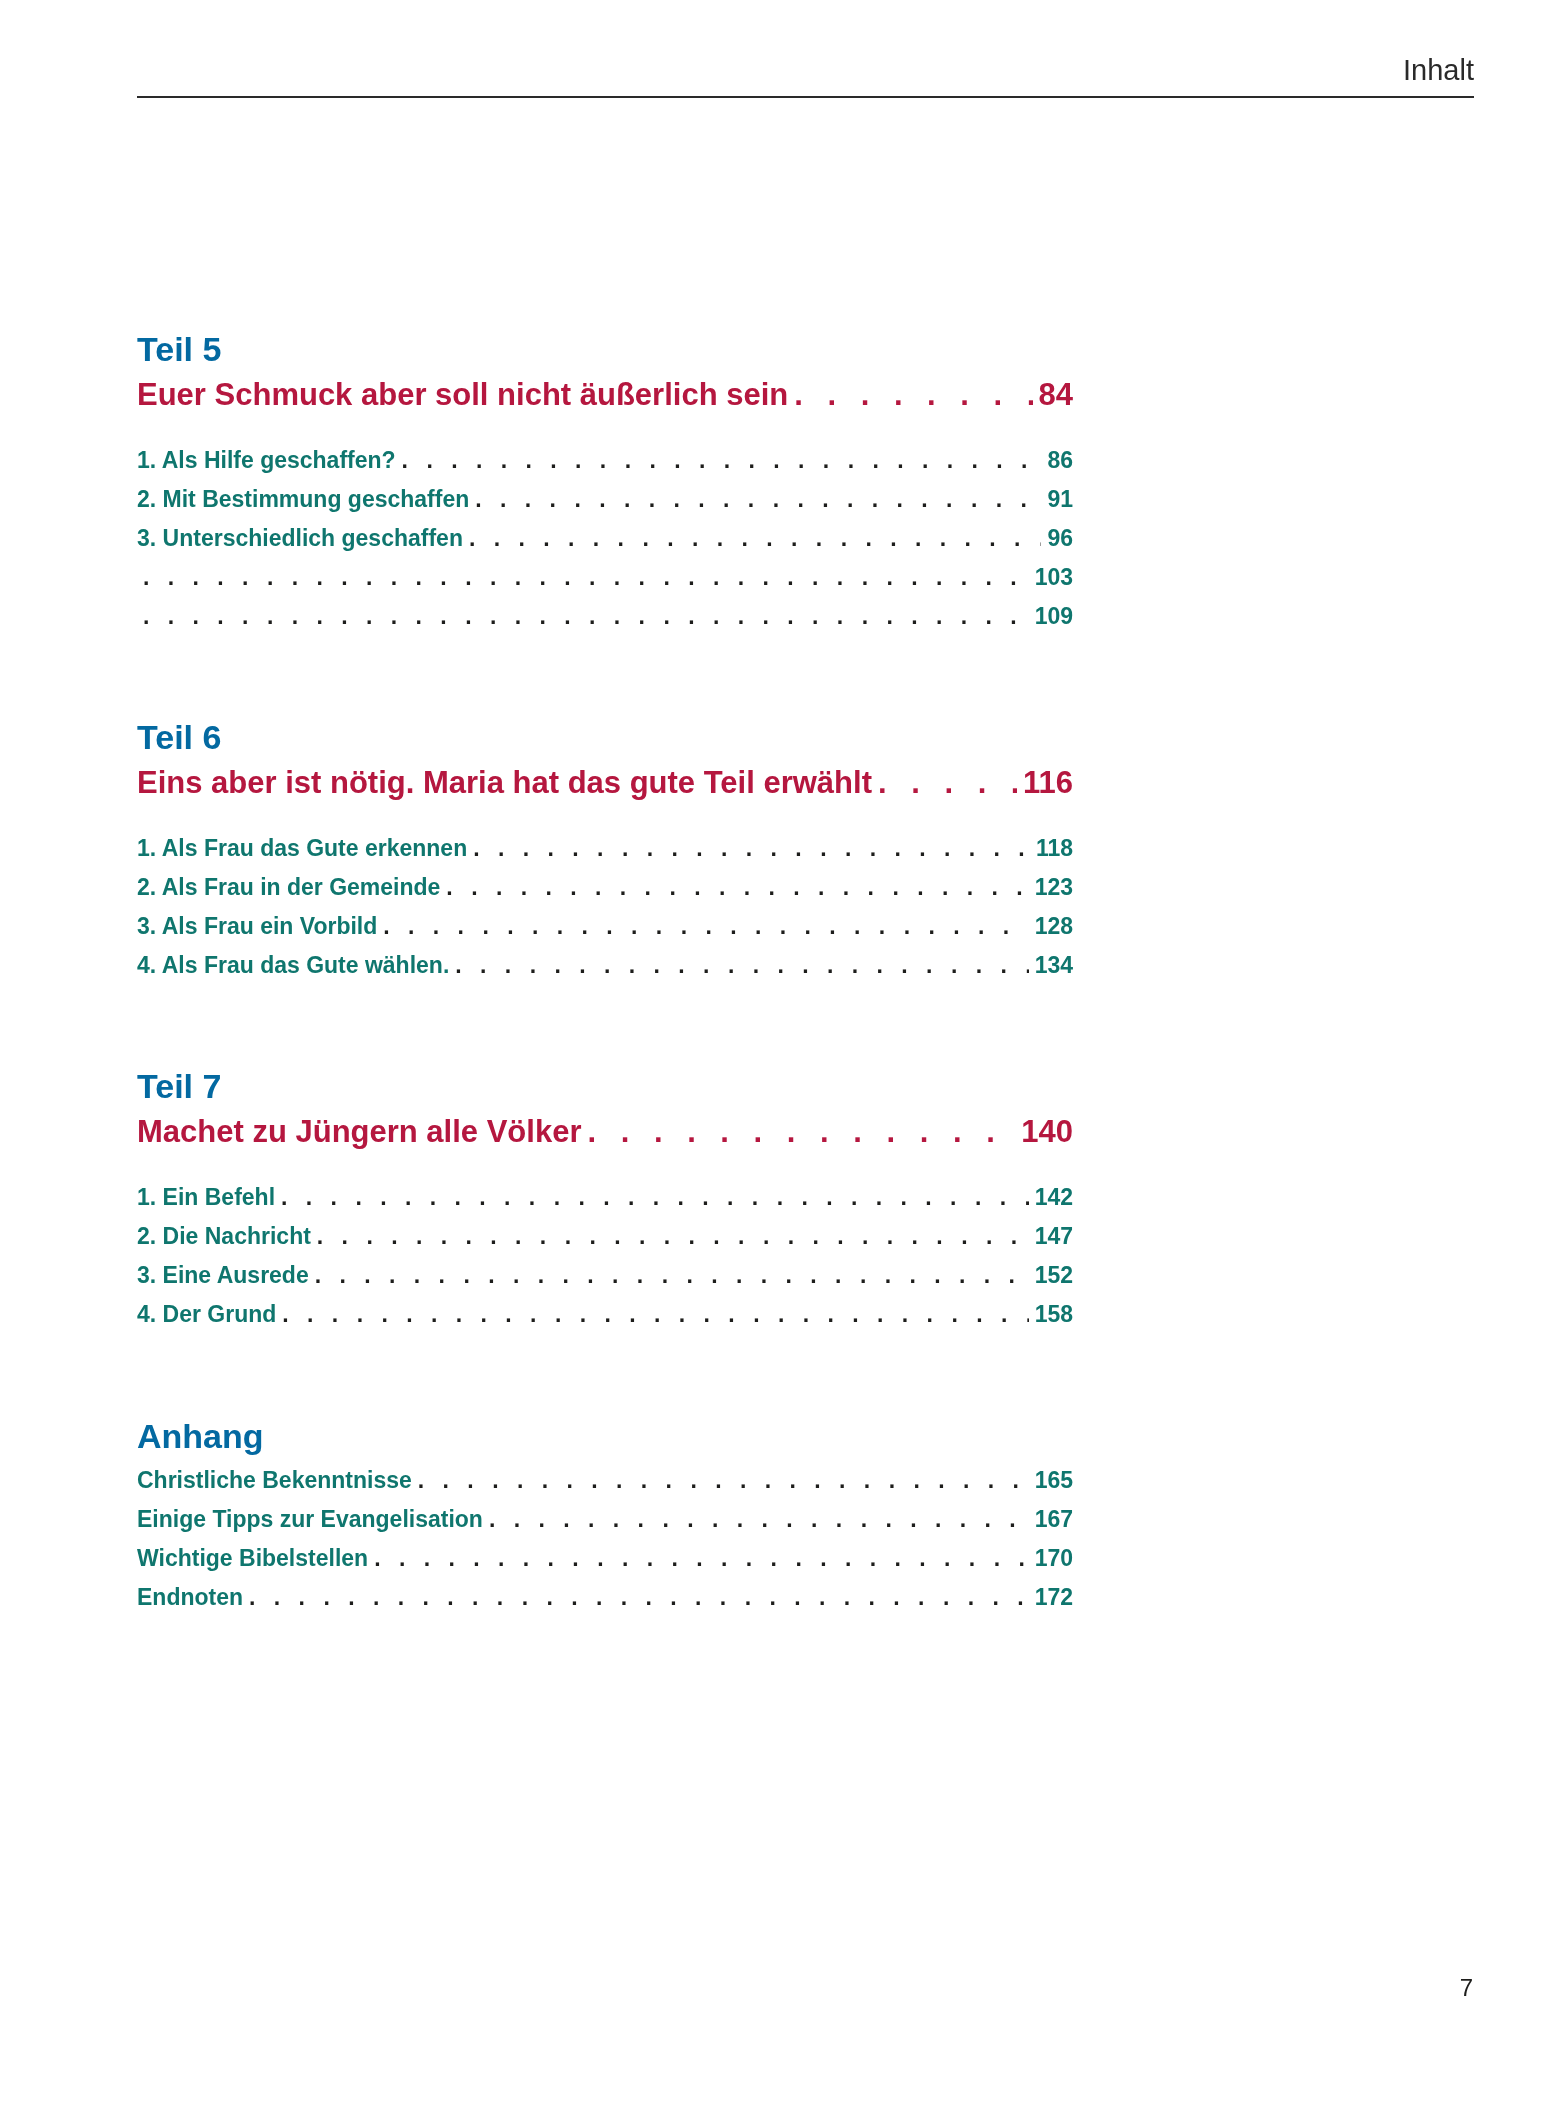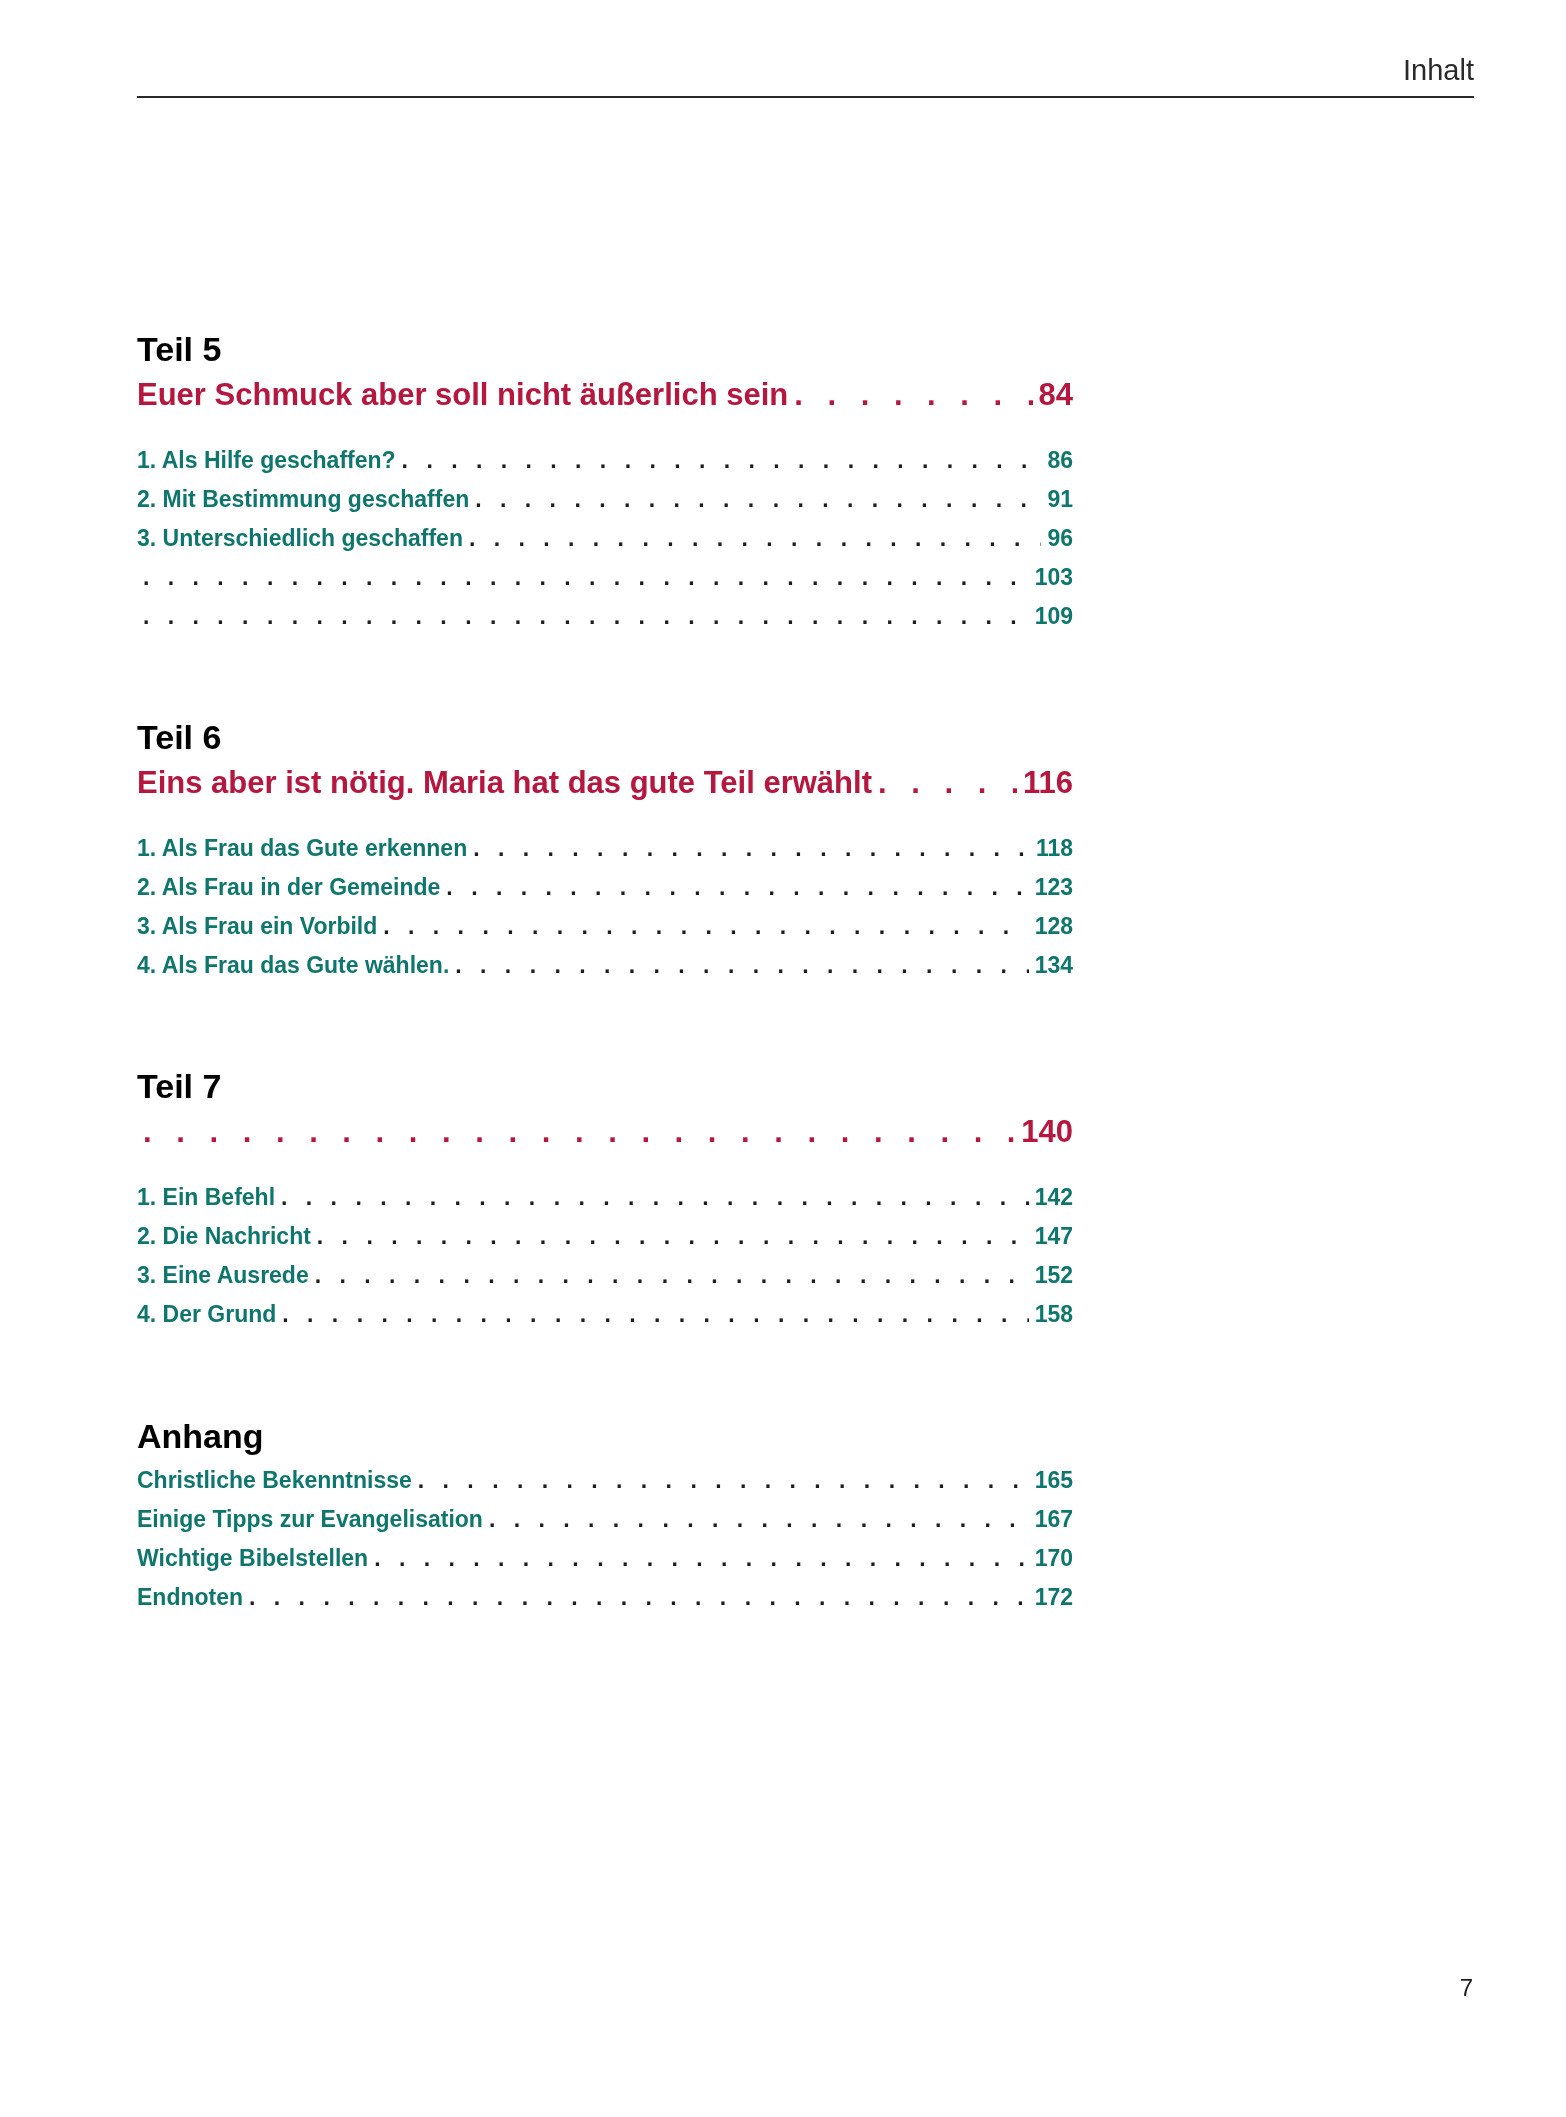--- a/index.html
+++ b/index.html
@@ -14,21 +14,21 @@
   }
   .running-head span {
     position: absolute; right: 0; top: 4px;
     font-size: 29px; color: #2a2a2a;
   }
   .toc {
     position: absolute; left: 137px; width: 936px;
   }
   .section { position: absolute; left: 0; width: 936px; }
   .part-label {
-    color: #000000; font-weight: bold; font-size: 34px;
+    color: #0369a1; font-weight: bold; font-size: 34px;
     line-height: 46px; white-space: nowrap;
   }
   .part-title {
     display: flex; align-items: baseline;
     color: #b5173f; font-weight: bold; font-size: 31px;
     line-height: 46px; white-space: nowrap;
   }
   .entries { margin-top: 23px; }
   .entries.tight { margin-top: 2px; }
   .entry {
@@ -120,20 +120,21 @@
         <span>4. Als Frau das Gute wählen.</span>
         <span class="leader"></span>
         <span class="pg">134</span>
       </div>
     </div>
   </div>
 
   <div class="section" style="top:1063px;">
     <div class="part-label">Teil 7</div>
     <div class="part-title">
+      <span>Machet zu Jüngern alle Völker</span>
       <span class="leader"></span>
       <span class="pg">140</span>
     </div>
     <div class="entries">
       <div class="entry">
         <span>1. Ein Befehl</span>
         <span class="leader"></span>
         <span class="pg">142</span>
       </div>
       <div class="entry">

